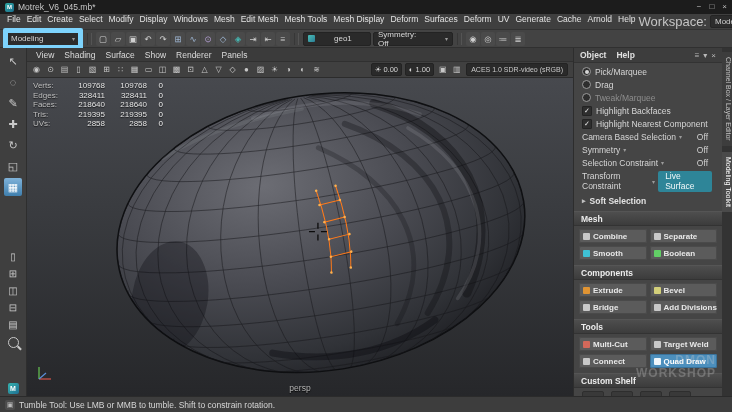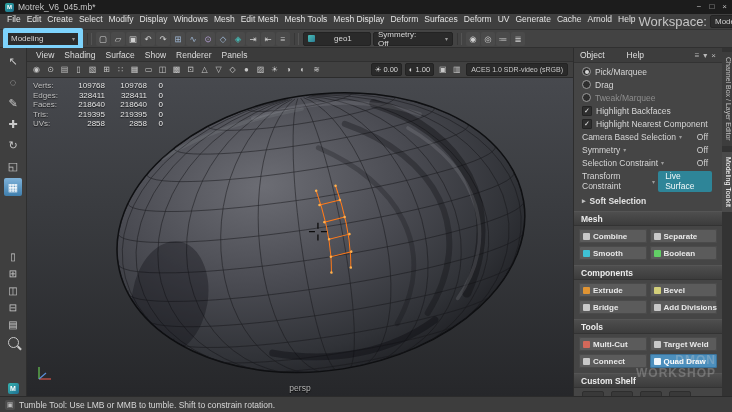--- a/index.html
+++ b/index.html
@@ -397,21 +397,21 @@
         <svg class="axis" width="22" height="22" viewBox="0 0 22 22">
           <line x1="6" y1="17" x2="6" y2="5" stroke="#67c653" stroke-width="1.2"></line>
           <line x1="6" y1="17" x2="18" y2="17" stroke="#d8554a" stroke-width="1.2"></line>
           <line x1="6" y1="17" x2="13" y2="11" stroke="#5a8fd8" stroke-width="1.2"></line>
         </svg>
       </div>
     </div>
 
     <div class="toolkit">
       <div class="tk-header">
-        <span class="menubar-items" style="display:flex;gap:22px;">
+        <span class="menubar-items" style="display:flex;gap:10px;font-weight:bold;">
             <span class="tkmenu">Object</span>
             <span class="tkmenu">Help</span>
           </span>
         <span class="tk-hicons">
             <span class="tkhicon">≡</span>
             <span class="tkhicon">▾</span>
             <span class="tkhicon">×</span>
           </span>
       </div>
       <div style="padding-top:2px;">

